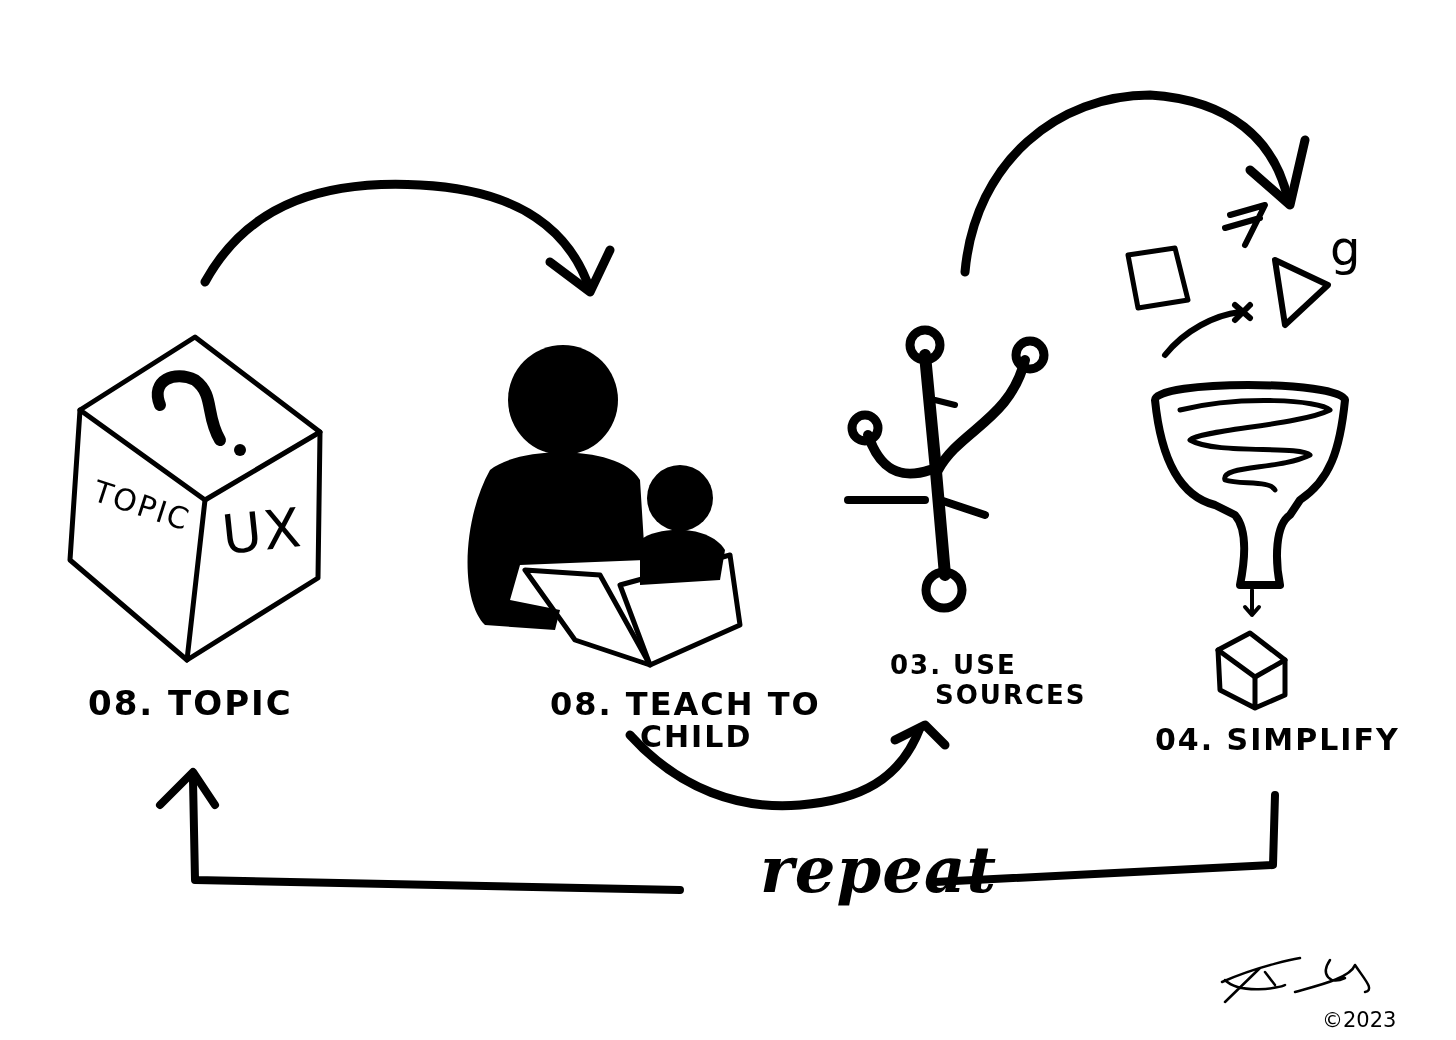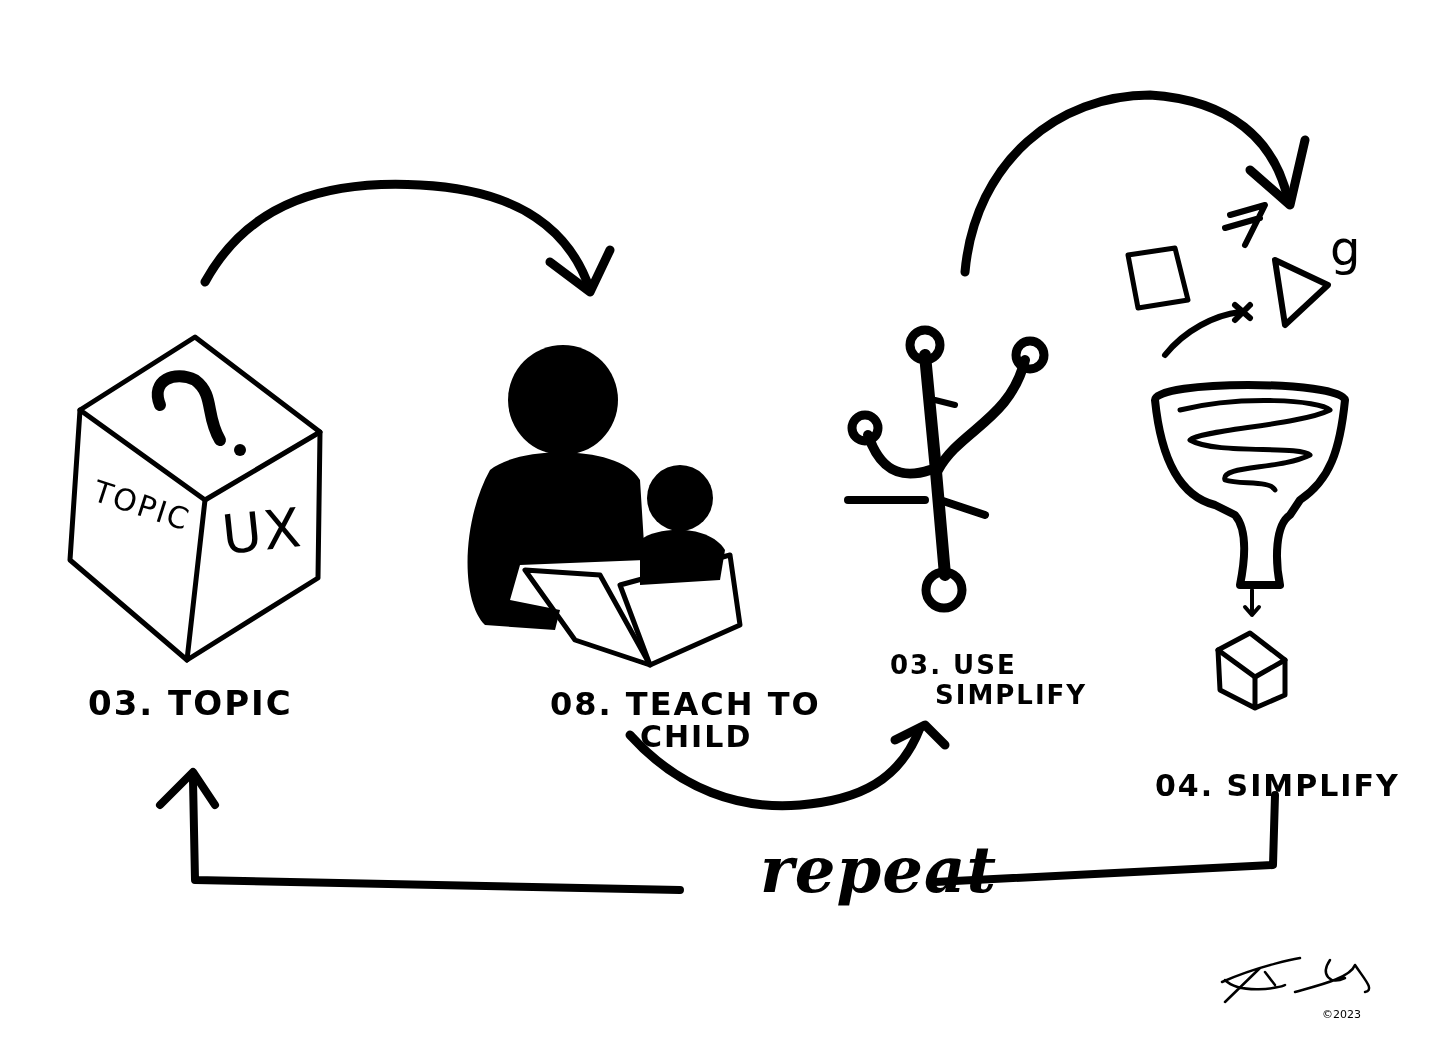--- a/index.html
+++ b/index.html
@@ -6,21 +6,21 @@
   body { width: 1456px; height: 1040px; position: relative; overflow: hidden;
          font-family: "DejaVu Sans", sans-serif; color: #000; }
   svg.canvas { position: absolute; left: 0; top: 0; }
   .ink { stroke: #000; fill: none; stroke-linecap: round; stroke-linejoin: round; }
   .label { position: absolute; font-family: "DejaVu Sans", sans-serif; color: #000;
            letter-spacing: 2px; white-space: pre; }
   .step-label { font-size: 34px; font-weight: bold; }
   .small-label { font-size: 26px; font-weight: bold; line-height: 30px; }
   .face-text { font-size: 30px; }
   .repeat { font-family: "DejaVu Serif", serif; font-style: italic; font-size: 64px; font-weight: bold; letter-spacing: 1px; margin-left: 38px; }
-  .copy { font-size: 11px; letter-spacing: 0; }
+  .copy { font-size: 21px; letter-spacing: 0; }
 </style>
 </head>
 <body>
 
 <svg class="canvas" width="1456" height="1040" viewBox="0 0 1456 1040">
 
   <g>
     <path class="ink" stroke-width="9" d="M205 282 C 250 200, 330 180, 420 185 C 520 190, 570 230, 590 290"></path>
     <path class="ink" stroke-width="9" d="M550 262 L 590 292 L 610 250"></path>
   </g>
@@ -87,25 +87,25 @@
 
   <g>
     <path class="ink" stroke-width="2.5" d="M1222 982 C 1260 965, 1300 958, 1300 958 M1225 980 C 1240 995, 1280 988, 1285 985 M1260 968 L 1225 1002 M1265 972 L 1275 985"></path>
     <path class="ink" stroke-width="2.5" d="M1330 960 C 1320 975, 1330 985, 1345 978 M1295 992 C 1320 985, 1350 978, 1355 965 C 1365 980, 1375 990, 1365 992"></path>
   </g>
 </svg>
 
 <div class="label face-text" style="left:92px;top:488px;transform:rotate(18deg);">TOPIC</div>
 <div class="label face-text" style="left:222px;top:500px;font-size:54px;transform:rotate(-6deg);">UX</div>
 
-<div class="label step-label" style="left:88px;top:683px;">03. TOPIC</div>
+<div class="label step-label" style="left:88px;top:683px;">08. TOPIC</div>
 
 <div class="label step-label" style="left:550px;top:685px;font-size:32px;">08. TEACH TO</div>
 <div class="label small-label" style="left:640px;top:722px;font-size:30px;">CHILD</div>
 
 <div class="label small-label" style="left:890px;top:650px;">03. USE</div>
-<div class="label small-label" style="left:935px;top:680px;">SIMPLIFY</div>
+<div class="label small-label" style="left:935px;top:680px;">SOURCES</div>
 
-<div class="label step-label" style="left:1155px;top:722px;font-size:30px;margin-top:46px;">04. SIMPLIFY</div>
+<div class="label step-label" style="left:1155px;top:722px;font-size:30px;">04. SIMPLIFY</div>
 
 <div class="label repeat" style="left:722px;top:832px;">repeat</div>
 
 <div class="label copy" style="left:1322px;top:1008px;">©2023</div>
 
 </body></html>

